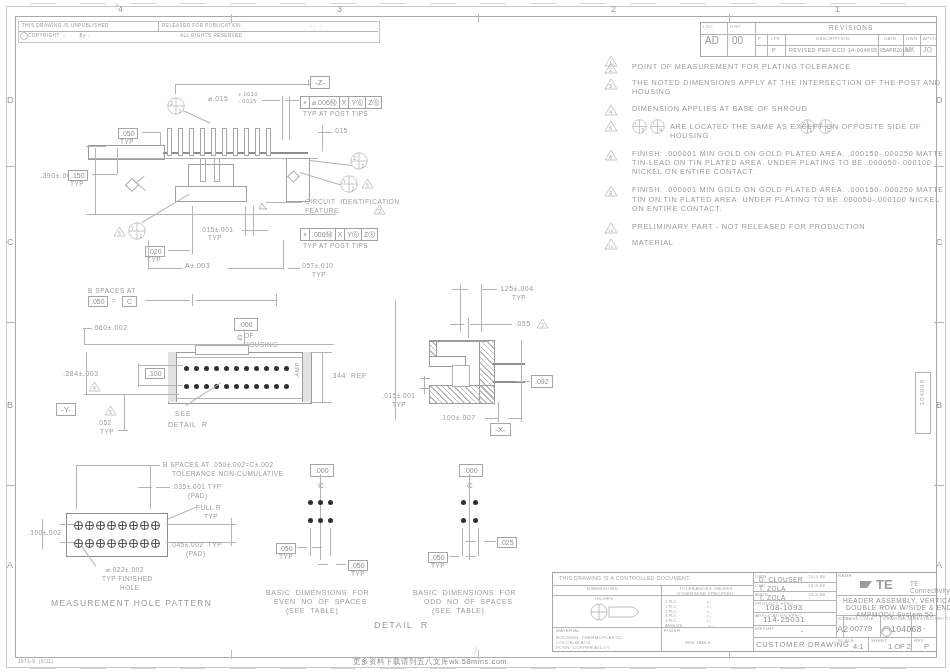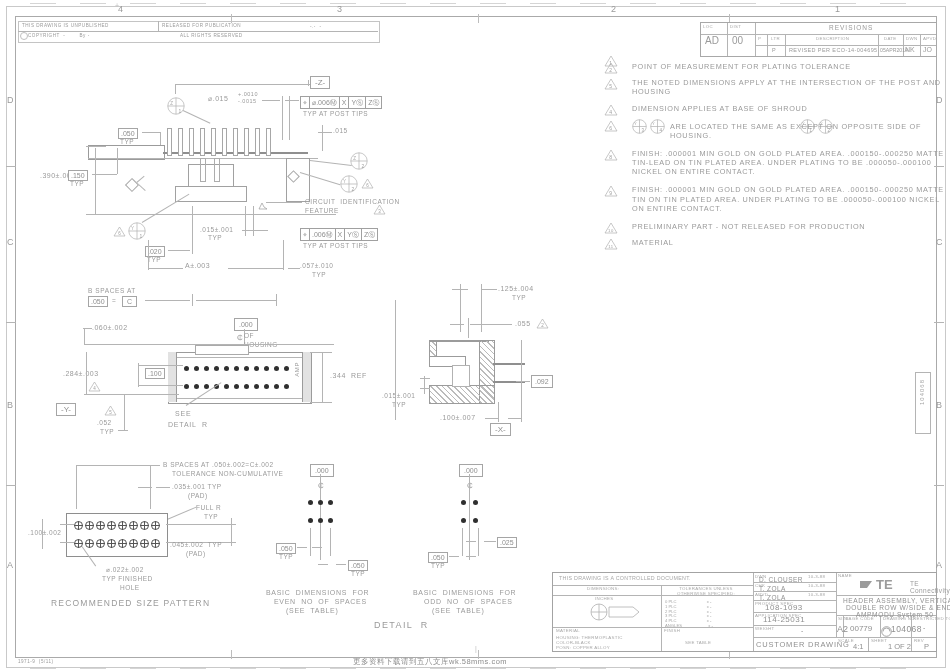--- a/index.html
+++ b/index.html
@@ -620,21 +620,21 @@
 
     <div class="txt" style="left:170px;top:541px;font-size:6.5px;">.045±.002  TYP</div>
     <div class="txt" style="left:186px;top:550px;font-size:6.5px;">(PAD)</div>
     <div class="ln lnv" style="left:231px;top:518px;height:28px;"></div>
 
     <div class="ln" style="left:82px;top:546px;width:24px;height:1px;transform:rotate(55deg);transform-origin:left;"></div>
     <div class="txt" style="left:106px;top:566px;font-size:6.5px;">⌀.022±.002</div>
     <div class="txt" style="left:102px;top:575px;font-size:6.5px;">TYP FINISHED</div>
     <div class="txt" style="left:120px;top:584px;font-size:6.5px;">HOLE</div>
 
-    <div class="txt" style="left:51px;top:598px;font-size:8.5px;letter-spacing:1.2px;">RECOMMENDED SIZE PATTERN</div>
+    <div class="txt" style="left:51px;top:598px;font-size:8.5px;letter-spacing:1.2px;">MEASUREMENT HOLE PATTERN</div>
   </div>
 
   <div>
 
     <div class="boxdim" style="left:310px;top:464px;padding:1px 4px;">.000</div>
     <div class="txt" style="left:318px;top:481px;font-size:8px;">₵</div>
     <div class="ln lnv" style="left:320px;top:474px;height:86px;"></div>
     <div>
       <div class="pin" style="left:308px;top:500px;"></div>
         <div class="pin" style="left:318px;top:500px;"></div>

